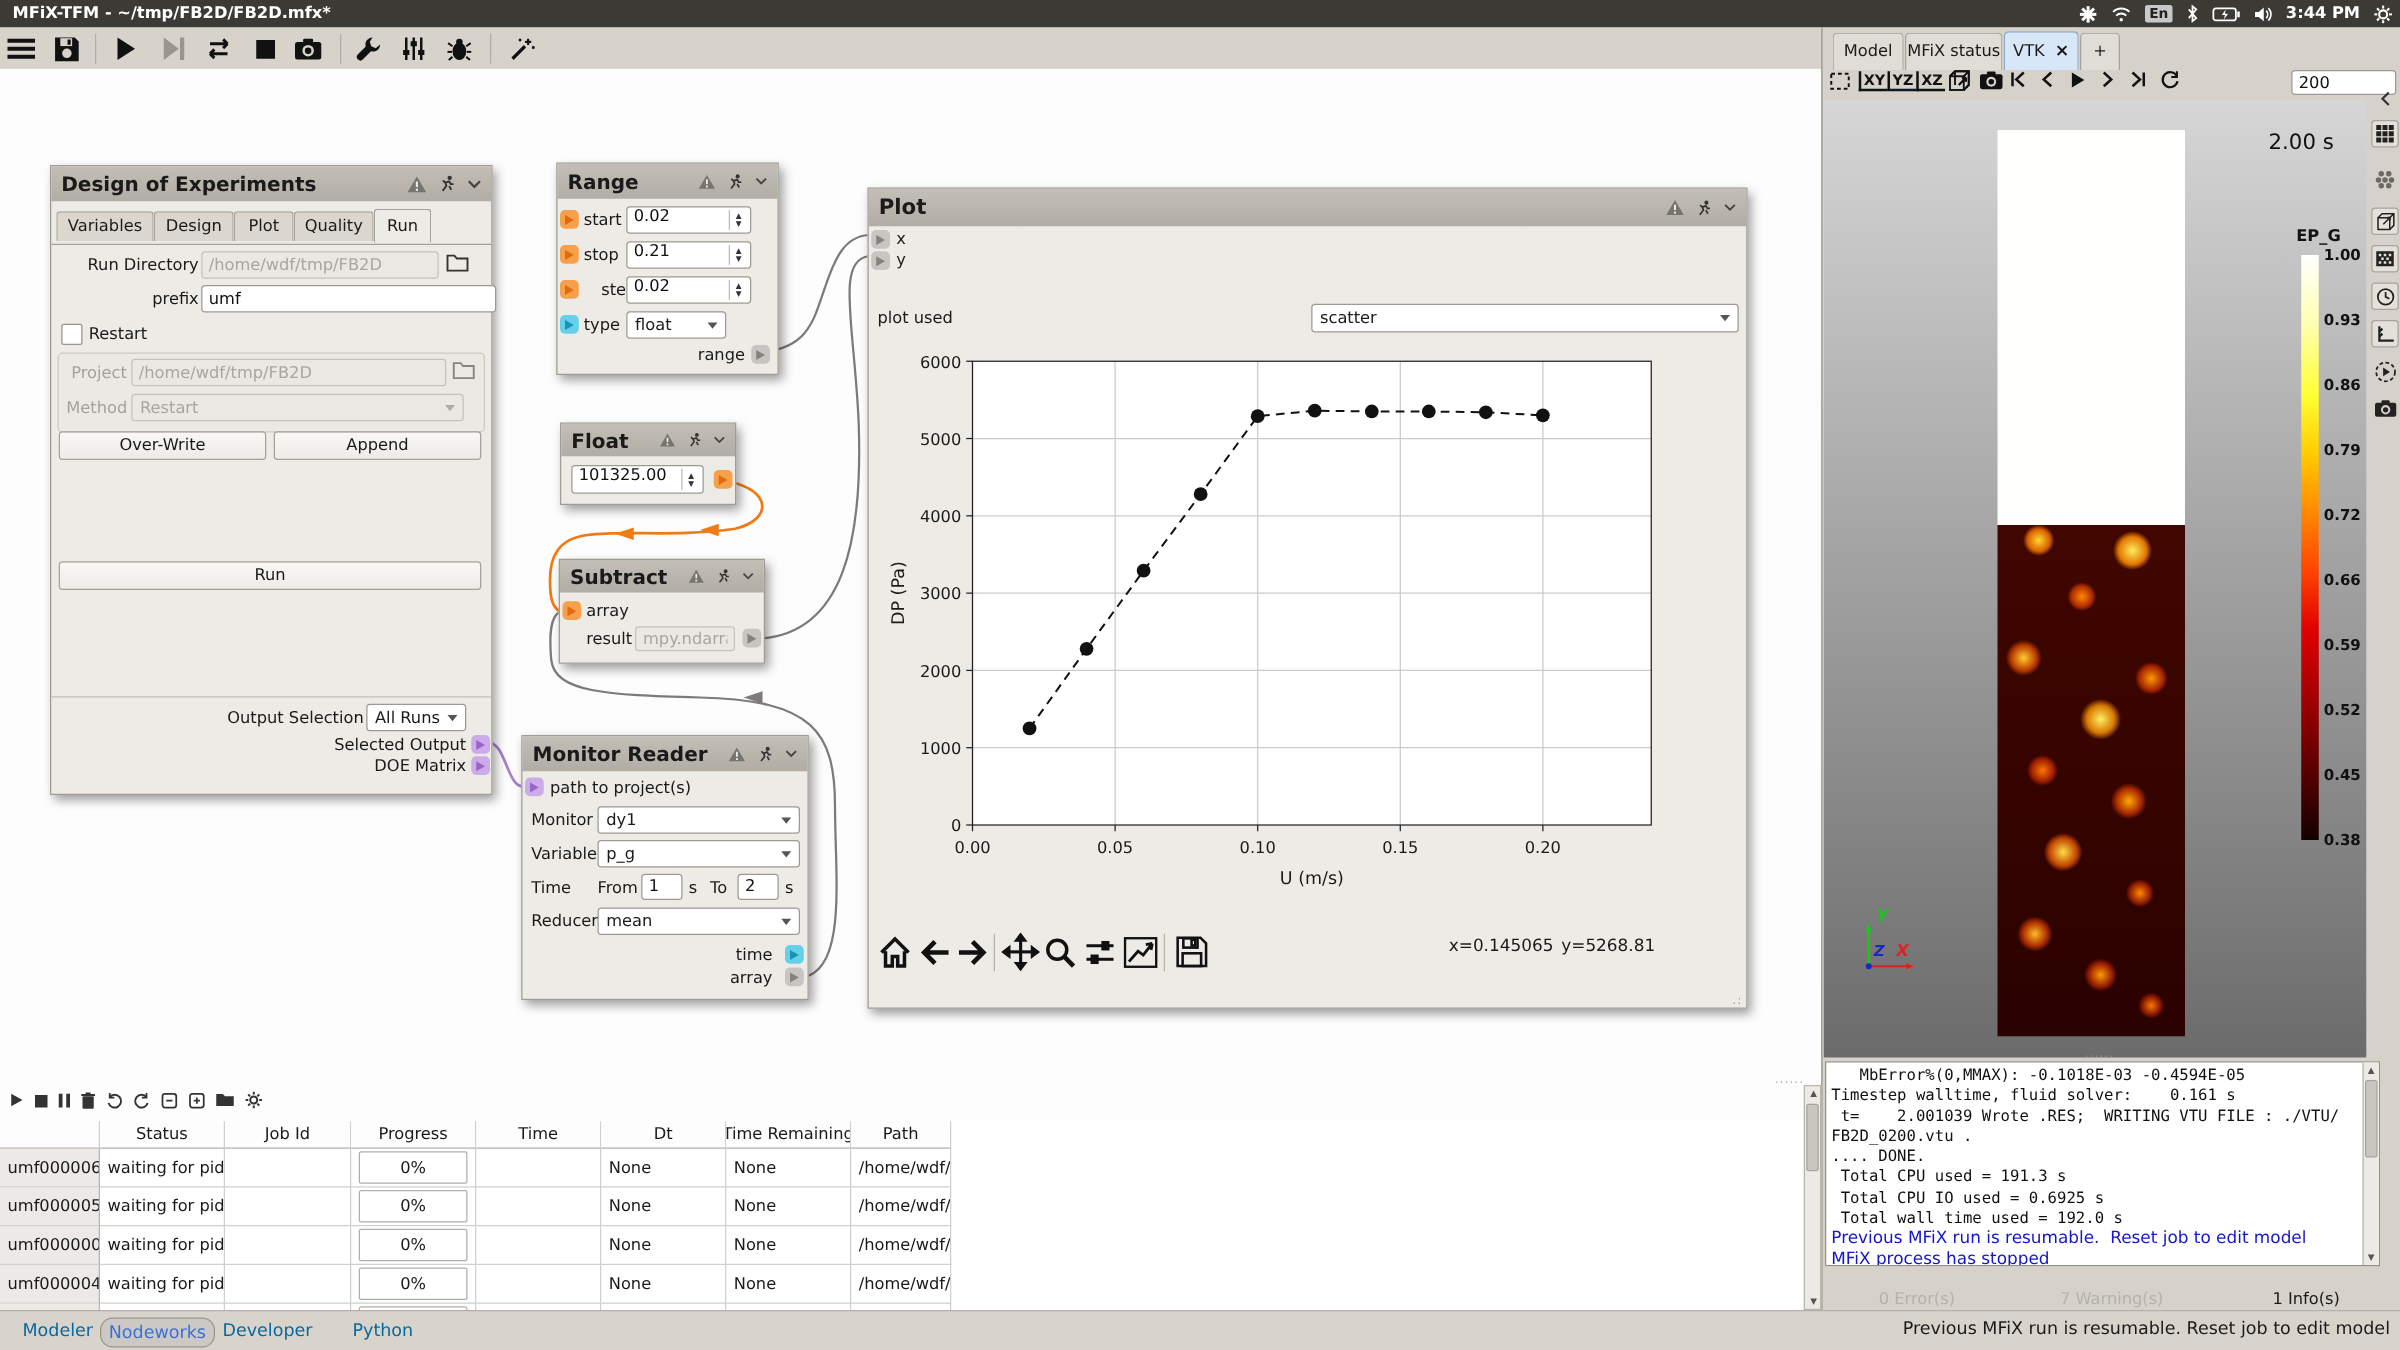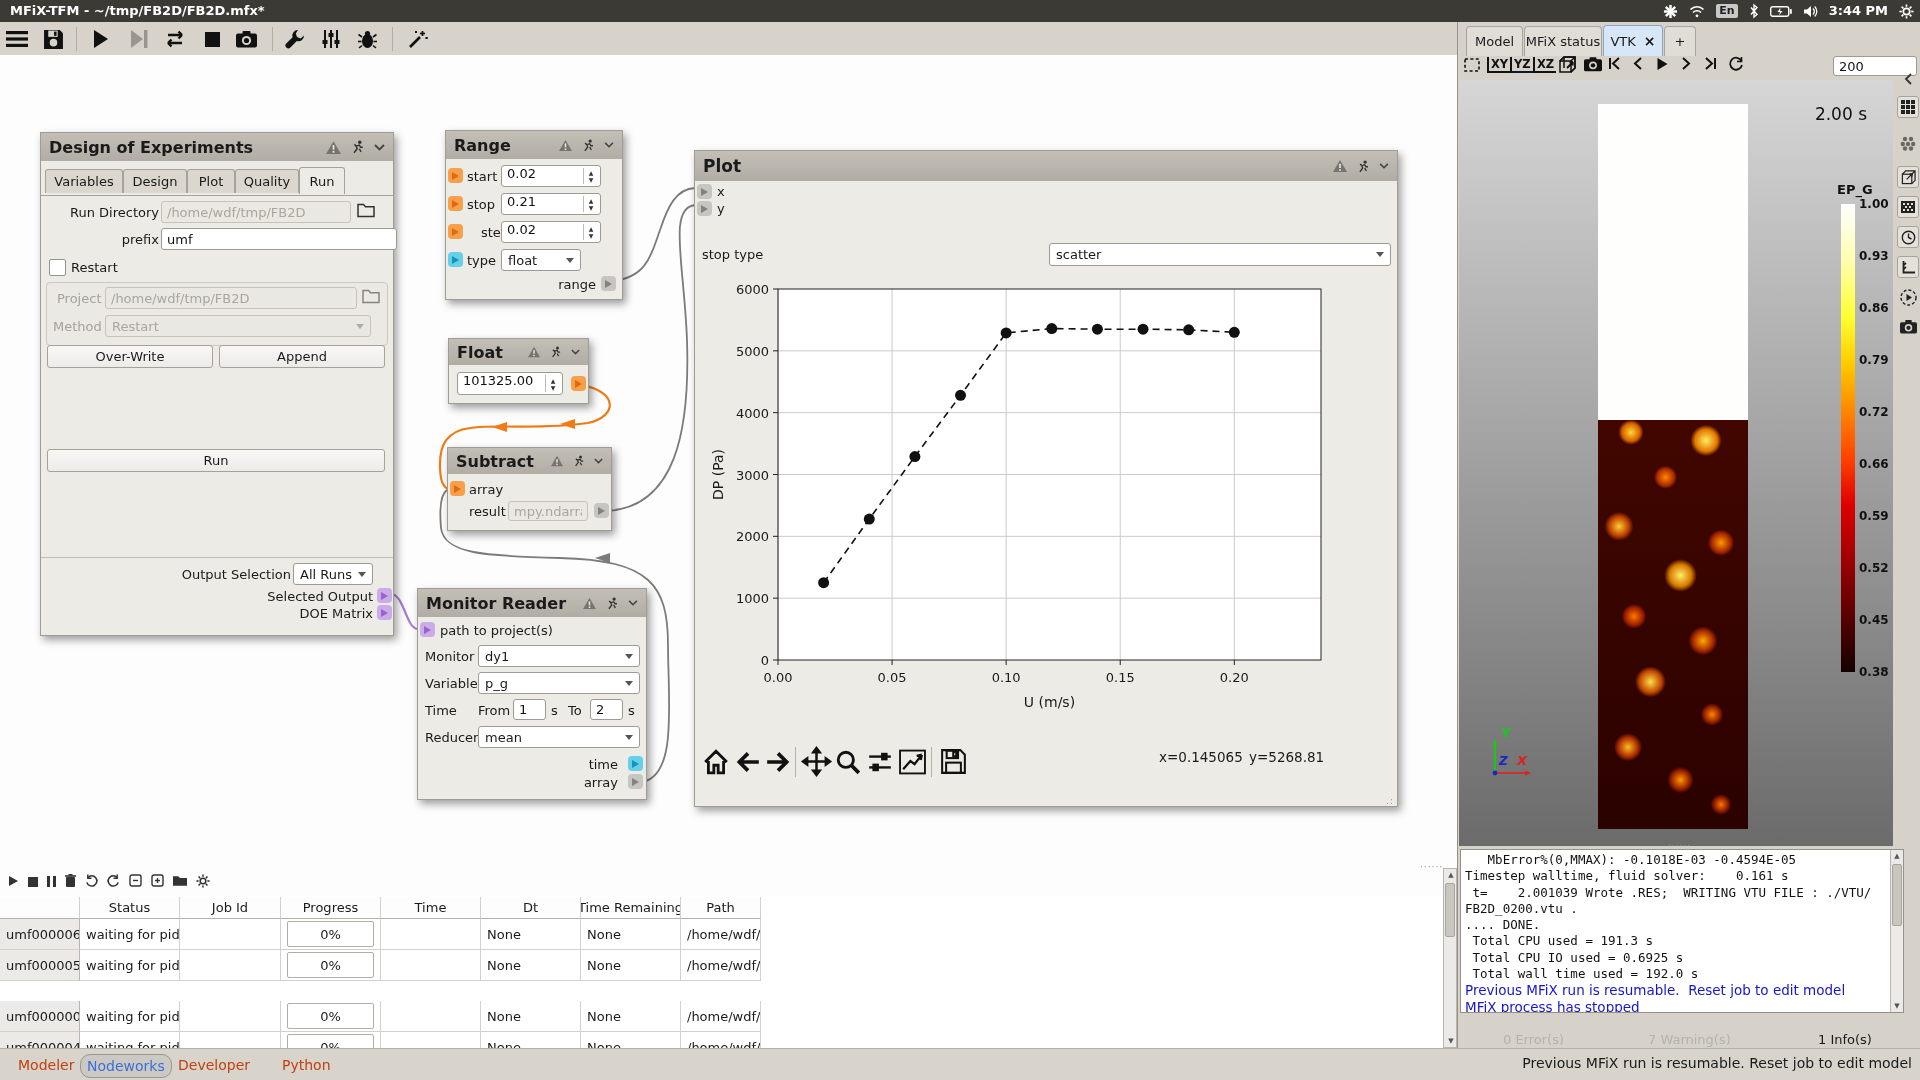--- a/index.html
+++ b/index.html
@@ -78,21 +78,21 @@
   .jcell{box-sizing:border-box;border-right:1px solid #d2d0cc;border-bottom:1px solid #d2d0cc;display:flex;align-items:center;
          padding:0 6px;font-size:13px;overflow:hidden;white-space:nowrap;}
   .jhead .jcell{justify-content:center;border-bottom:1px solid #b6b2aa;background:#fdfdfd;}
   .jname{background:#eceae6;border-right:1px solid #b8b4ae;}
   .pbox{margin:0 auto;width:86px;height:24px;border:1px solid #b0aea8;border-radius:2px;background:#fff;
         display:flex;align-items:center;justify-content:center;font-size:13px;}
   .jscroll{position:absolute;left:1443px;top:868px;width:14px;height:180px;background:#eceae6;border:1px solid #b8b4ae;box-sizing:border-box;}
   .jscroll .thumb{position:absolute;left:1px;right:1px;top:14px;height:52px;background:#c9c5bf;border:1px solid #a8a49e;border-radius:2px;}
   
   .bottombar{left:0;top:1048px;width:1920px;height:32px;background:#d8d4cc;border-top:1px solid #b4b0a8;box-sizing:border-box;}
-  .mtab{position:absolute;top:5px;height:22px;display:flex;align-items:center;font-size:14px;color:#c2410c;padding:0 6px;}
+  .mtab{position:absolute;top:5px;height:22px;display:flex;align-items:center;font-size:14px;color:#0369a1;padding:0 6px;}
   .mtab.act{color:#3a6fd8;background:#ccc9c4;border:1px solid #9a968e;border-radius:10px;}
   .dots{position:absolute;color:#999;font-size:9px;letter-spacing:1px;}
   .gridline{stroke:#cccbc9;}
   svg{overflow:visible}
 </style>
 </head>
 <body>
 
 <div id="app">
 
@@ -541,21 +541,21 @@
       </span>
     </div>
     <span class="term t-gr" style="left:2px;top:33px">
         <i></i>
       </span>
     <span class="lbl" style="left:22px;top:33px">x</span>
     <span class="term t-gr" style="left:2px;top:50px">
         <i></i>
       </span>
     <span class="lbl" style="left:22px;top:50px">y</span>
-    <span class="lbl" style="left:7px;top:96px">stop type</span>
+    <span class="lbl" style="left:7px;top:96px">plot used</span>
     <div class="dd" style="left:354px;top:92px;width:342px;height:23px">
         <span>scatter</span>
         <span class="arr"></span>
       </div>
 
     <svg id="chart-svg" style="position:absolute;left:12px;top:128px" width="660" height="450" viewBox="0 0 660 450">
         <rect x="71" y="10" width="543" height="371" fill="#ffffff"></rect>
         <line class="gridline" x1="71" y1="10" x2="71" y2="381"></line>
         <line class="gridline" x1="185.07563025210084" y1="10" x2="185.07563025210084" y2="381"></line>
         <line class="gridline" x1="299.1512605042017" y1="10" x2="299.1512605042017" y2="381"></line>
@@ -953,21 +953,21 @@
           <div class="jcell" style="width: 100px; height: 31px;">waiting for pid</div>
           <div class="jcell" style="width: 101px; height: 31px;"></div>
           <div class="jcell" style="width: 100px; height: 31px;">
             <div class="pbox">0%</div>
           </div>
           <div class="jcell" style="width: 100px; height: 31px;"></div>
           <div class="jcell" style="width: 100px; height: 31px;">None</div>
           <div class="jcell" style="width: 100px; height: 31px;">None</div>
           <div class="jcell" style="width: 80px; height: 31px;">/home/wdf/t...</div>
         </div>
-        <div class="jrow" style="position: relative; margin-top: 20px;">
+        <div class="jrow" style="position: relative;">
           <div class="jcell jname" style="width: 80px; height: 31px;">umf000000</div>
           <div class="jcell" style="width: 100px; height: 31px;">waiting for pid</div>
           <div class="jcell" style="width: 101px; height: 31px;"></div>
           <div class="jcell" style="width: 100px; height: 31px;">
             <div class="pbox">0%</div>
           </div>
           <div class="jcell" style="width: 100px; height: 31px;"></div>
           <div class="jcell" style="width: 100px; height: 31px;">None</div>
           <div class="jcell" style="width: 100px; height: 31px;">None</div>
           <div class="jcell" style="width: 80px; height: 31px;">/home/wdf/t...</div>

